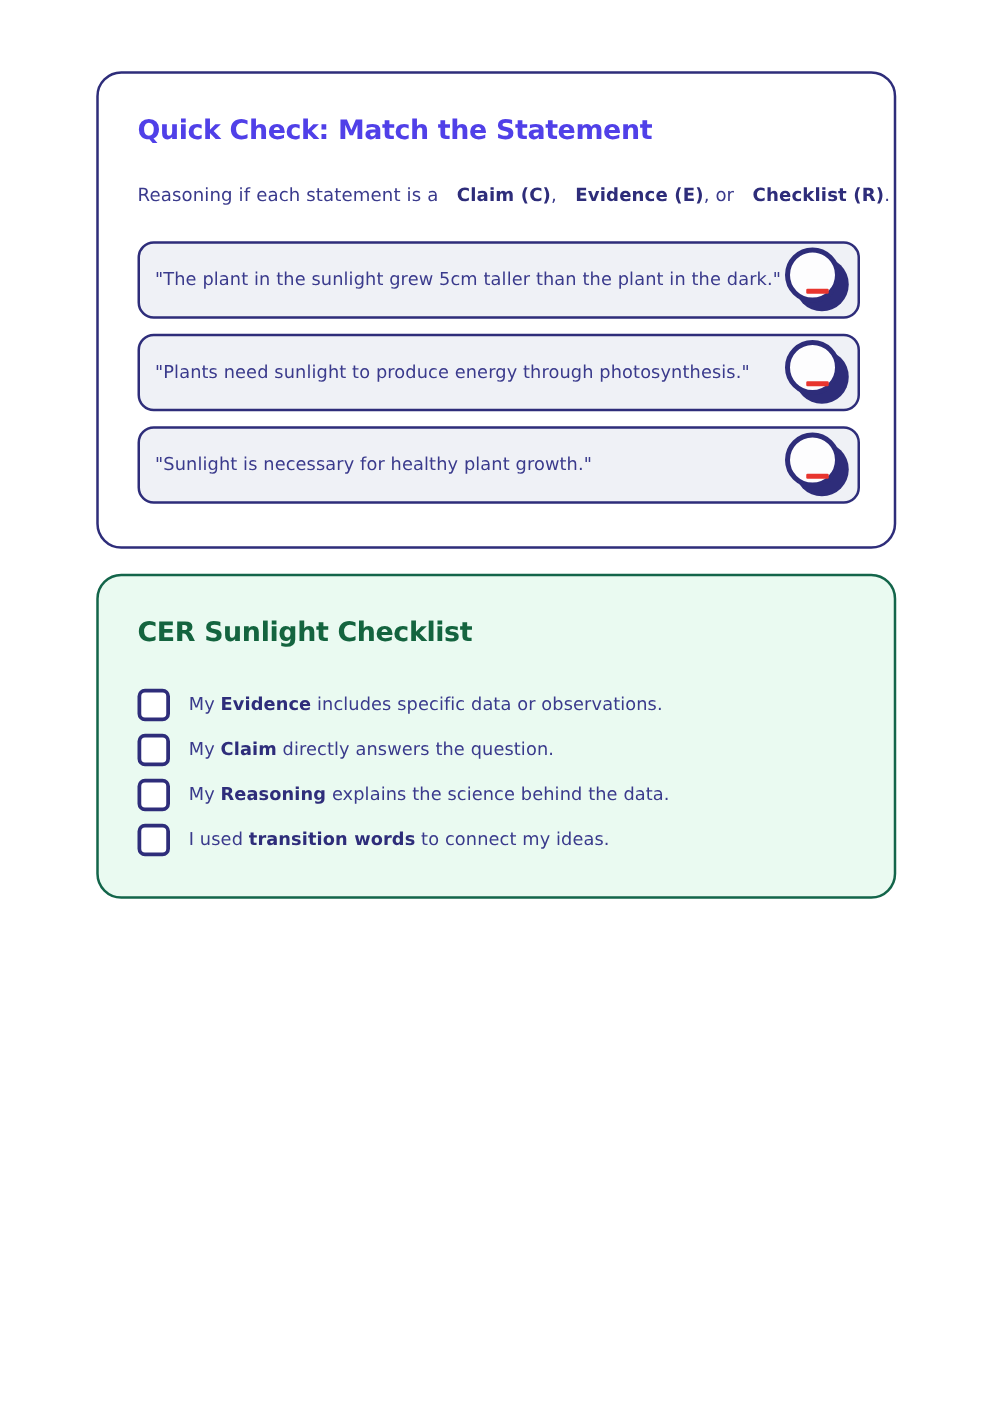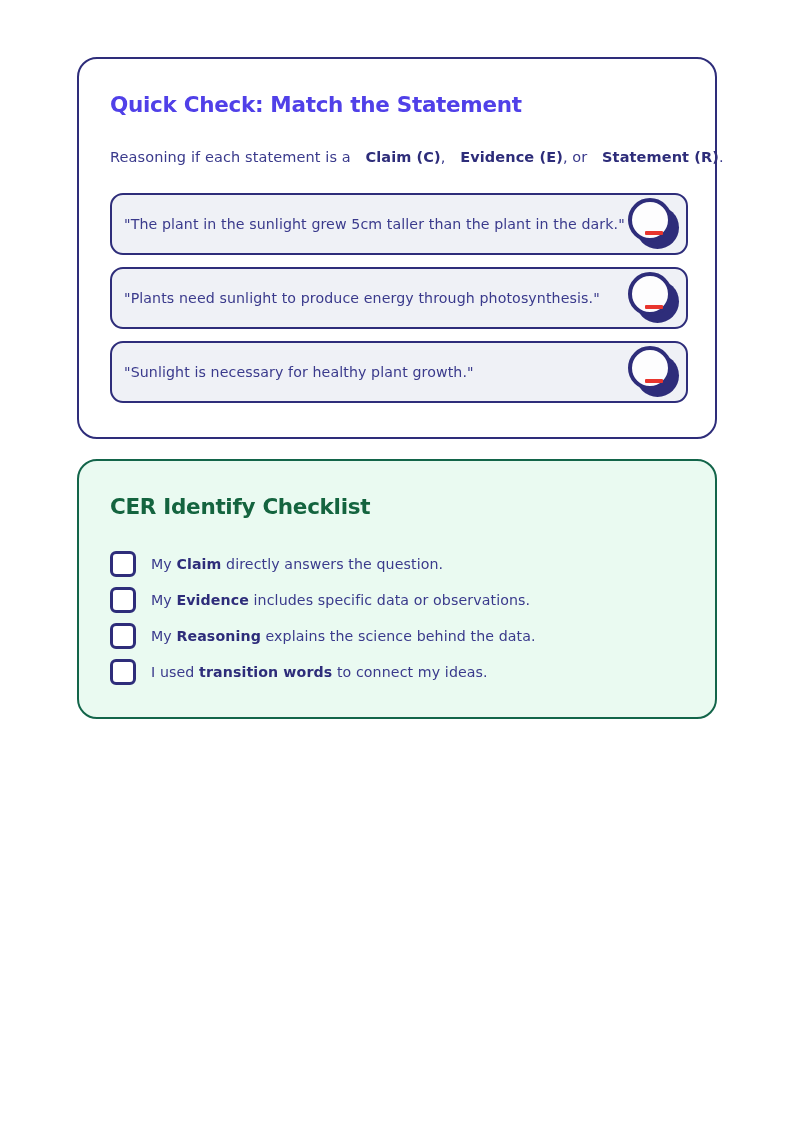--- a/index.html
+++ b/index.html
@@ -197,21 +197,21 @@
 </head>
 <body>
 
 <div class="page">
 
   <section class="card card-quickcheck">
 
     <h2 class="heading heading-quickcheck">Quick Check: Match the Statement</h2>
 
     <p class="subtitle">
-      <span>Reasoning if each statement is a </span><b>Claim (C)</b><span>, </span><b>Evidence (E)</b><span>, or </span><b>Statement (R)</b><span>.</span>
+      <span>Reasoning if each statement is a </span><b>Claim (C)</b><span>, </span><b>Evidence (E)</b><span>, or </span><b>Checklist (R)</b><span>.</span>
     </p>
 
     <div class="statement-list">
 
       <div class="statement-row">
         <span class="statement-text">"The plant in the sunlight grew 5cm taller than the plant in the dark."</span>
         <div class="answer-badge">
           <div class="badge-shadow"></div>
           <div class="badge-face">
             <div class="badge-dash"></div>
@@ -237,32 +237,32 @@
             <div class="badge-dash"></div>
           </div>
         </div>
       </div>
 
     </div>
   </section>
 
   <section class="card card-checklist">
 
-    <h2 class="heading heading-checklist">CER Identify Checklist</h2>
+    <h2 class="heading heading-checklist">CER Sunlight Checklist</h2>
 
     <div class="checklist">
 
       <div class="check-row">
         <span class="checkbox"></span>
+        <span class="check-label"><span>My </span><b>Evidence</b><span> includes specific data or observations.</span></span>
+      </div>
+
+      <div class="check-row">
+        <span class="checkbox"></span>
         <span class="check-label"><span>My </span><b>Claim</b><span> directly answers the question.</span></span>
-      </div>
-
-      <div class="check-row">
-        <span class="checkbox"></span>
-        <span class="check-label"><span>My </span><b>Evidence</b><span> includes specific data or observations.</span></span>
       </div>
 
       <div class="check-row">
         <span class="checkbox"></span>
         <span class="check-label"><span>My </span><b>Reasoning</b><span> explains the science behind the data.</span></span>
       </div>
 
       <div class="check-row">
         <span class="checkbox"></span>
         <span class="check-label"><span>I used </span><b>transition words</b><span> to connect my ideas.</span></span>

